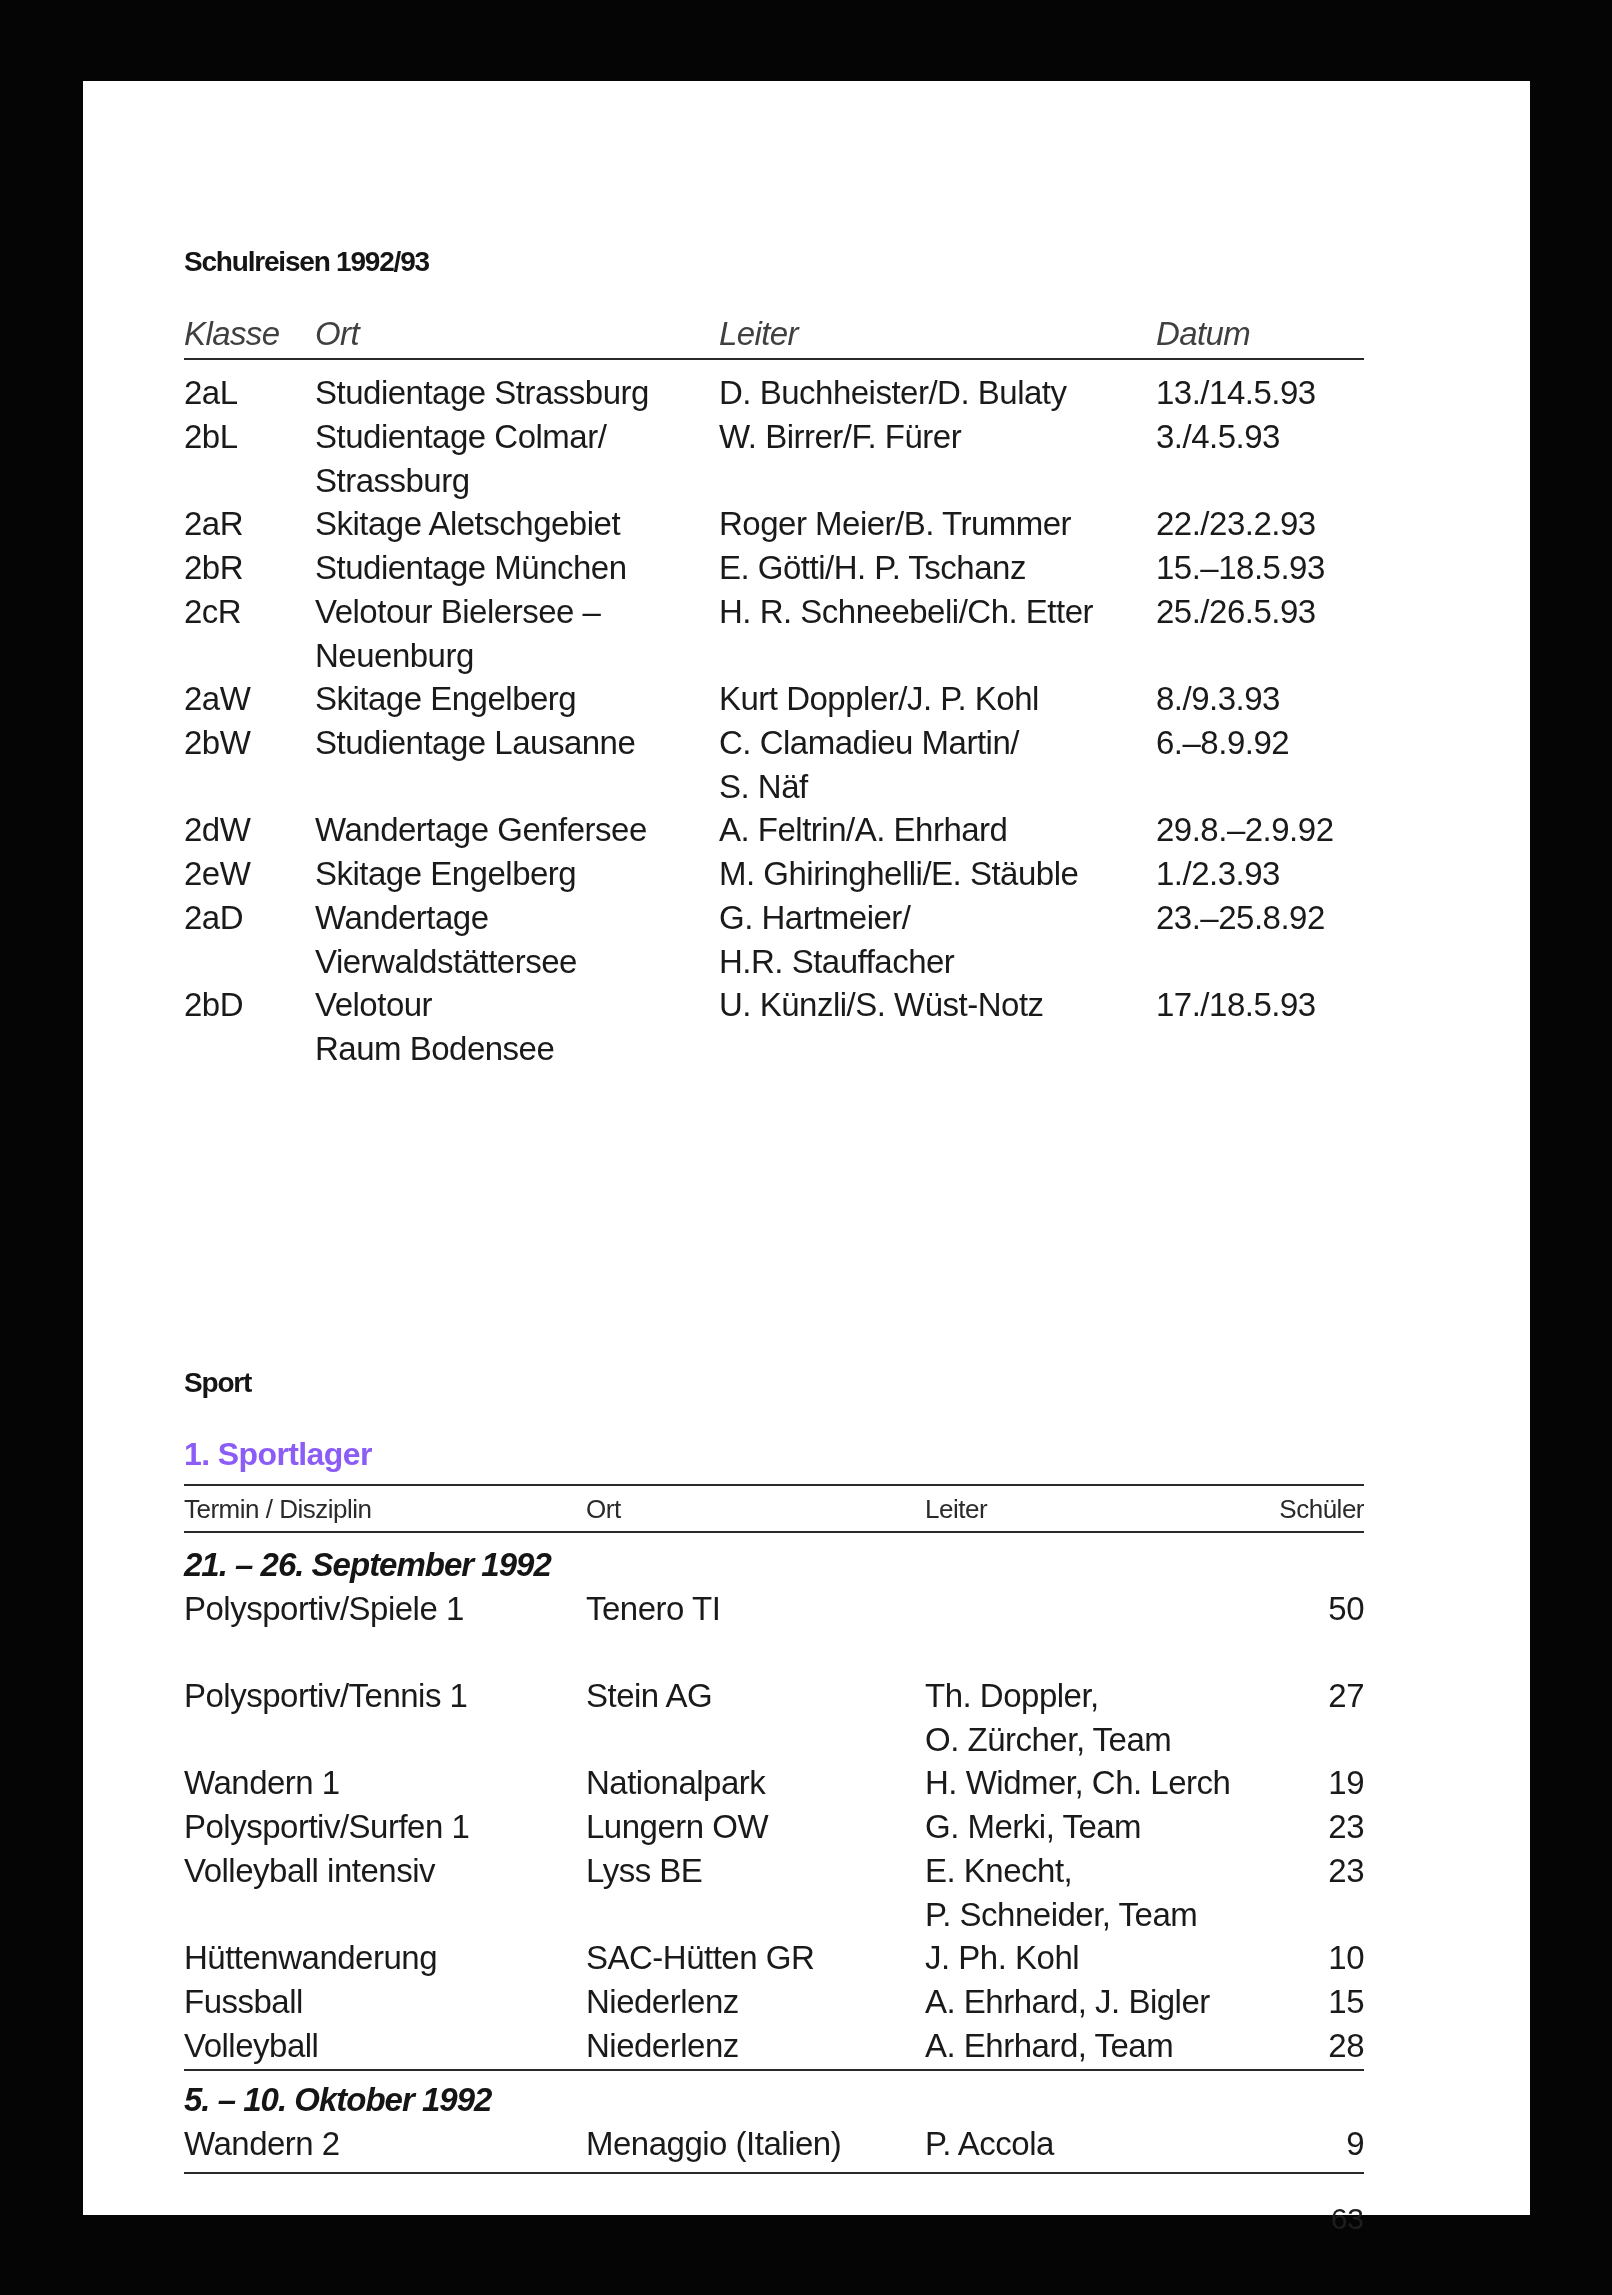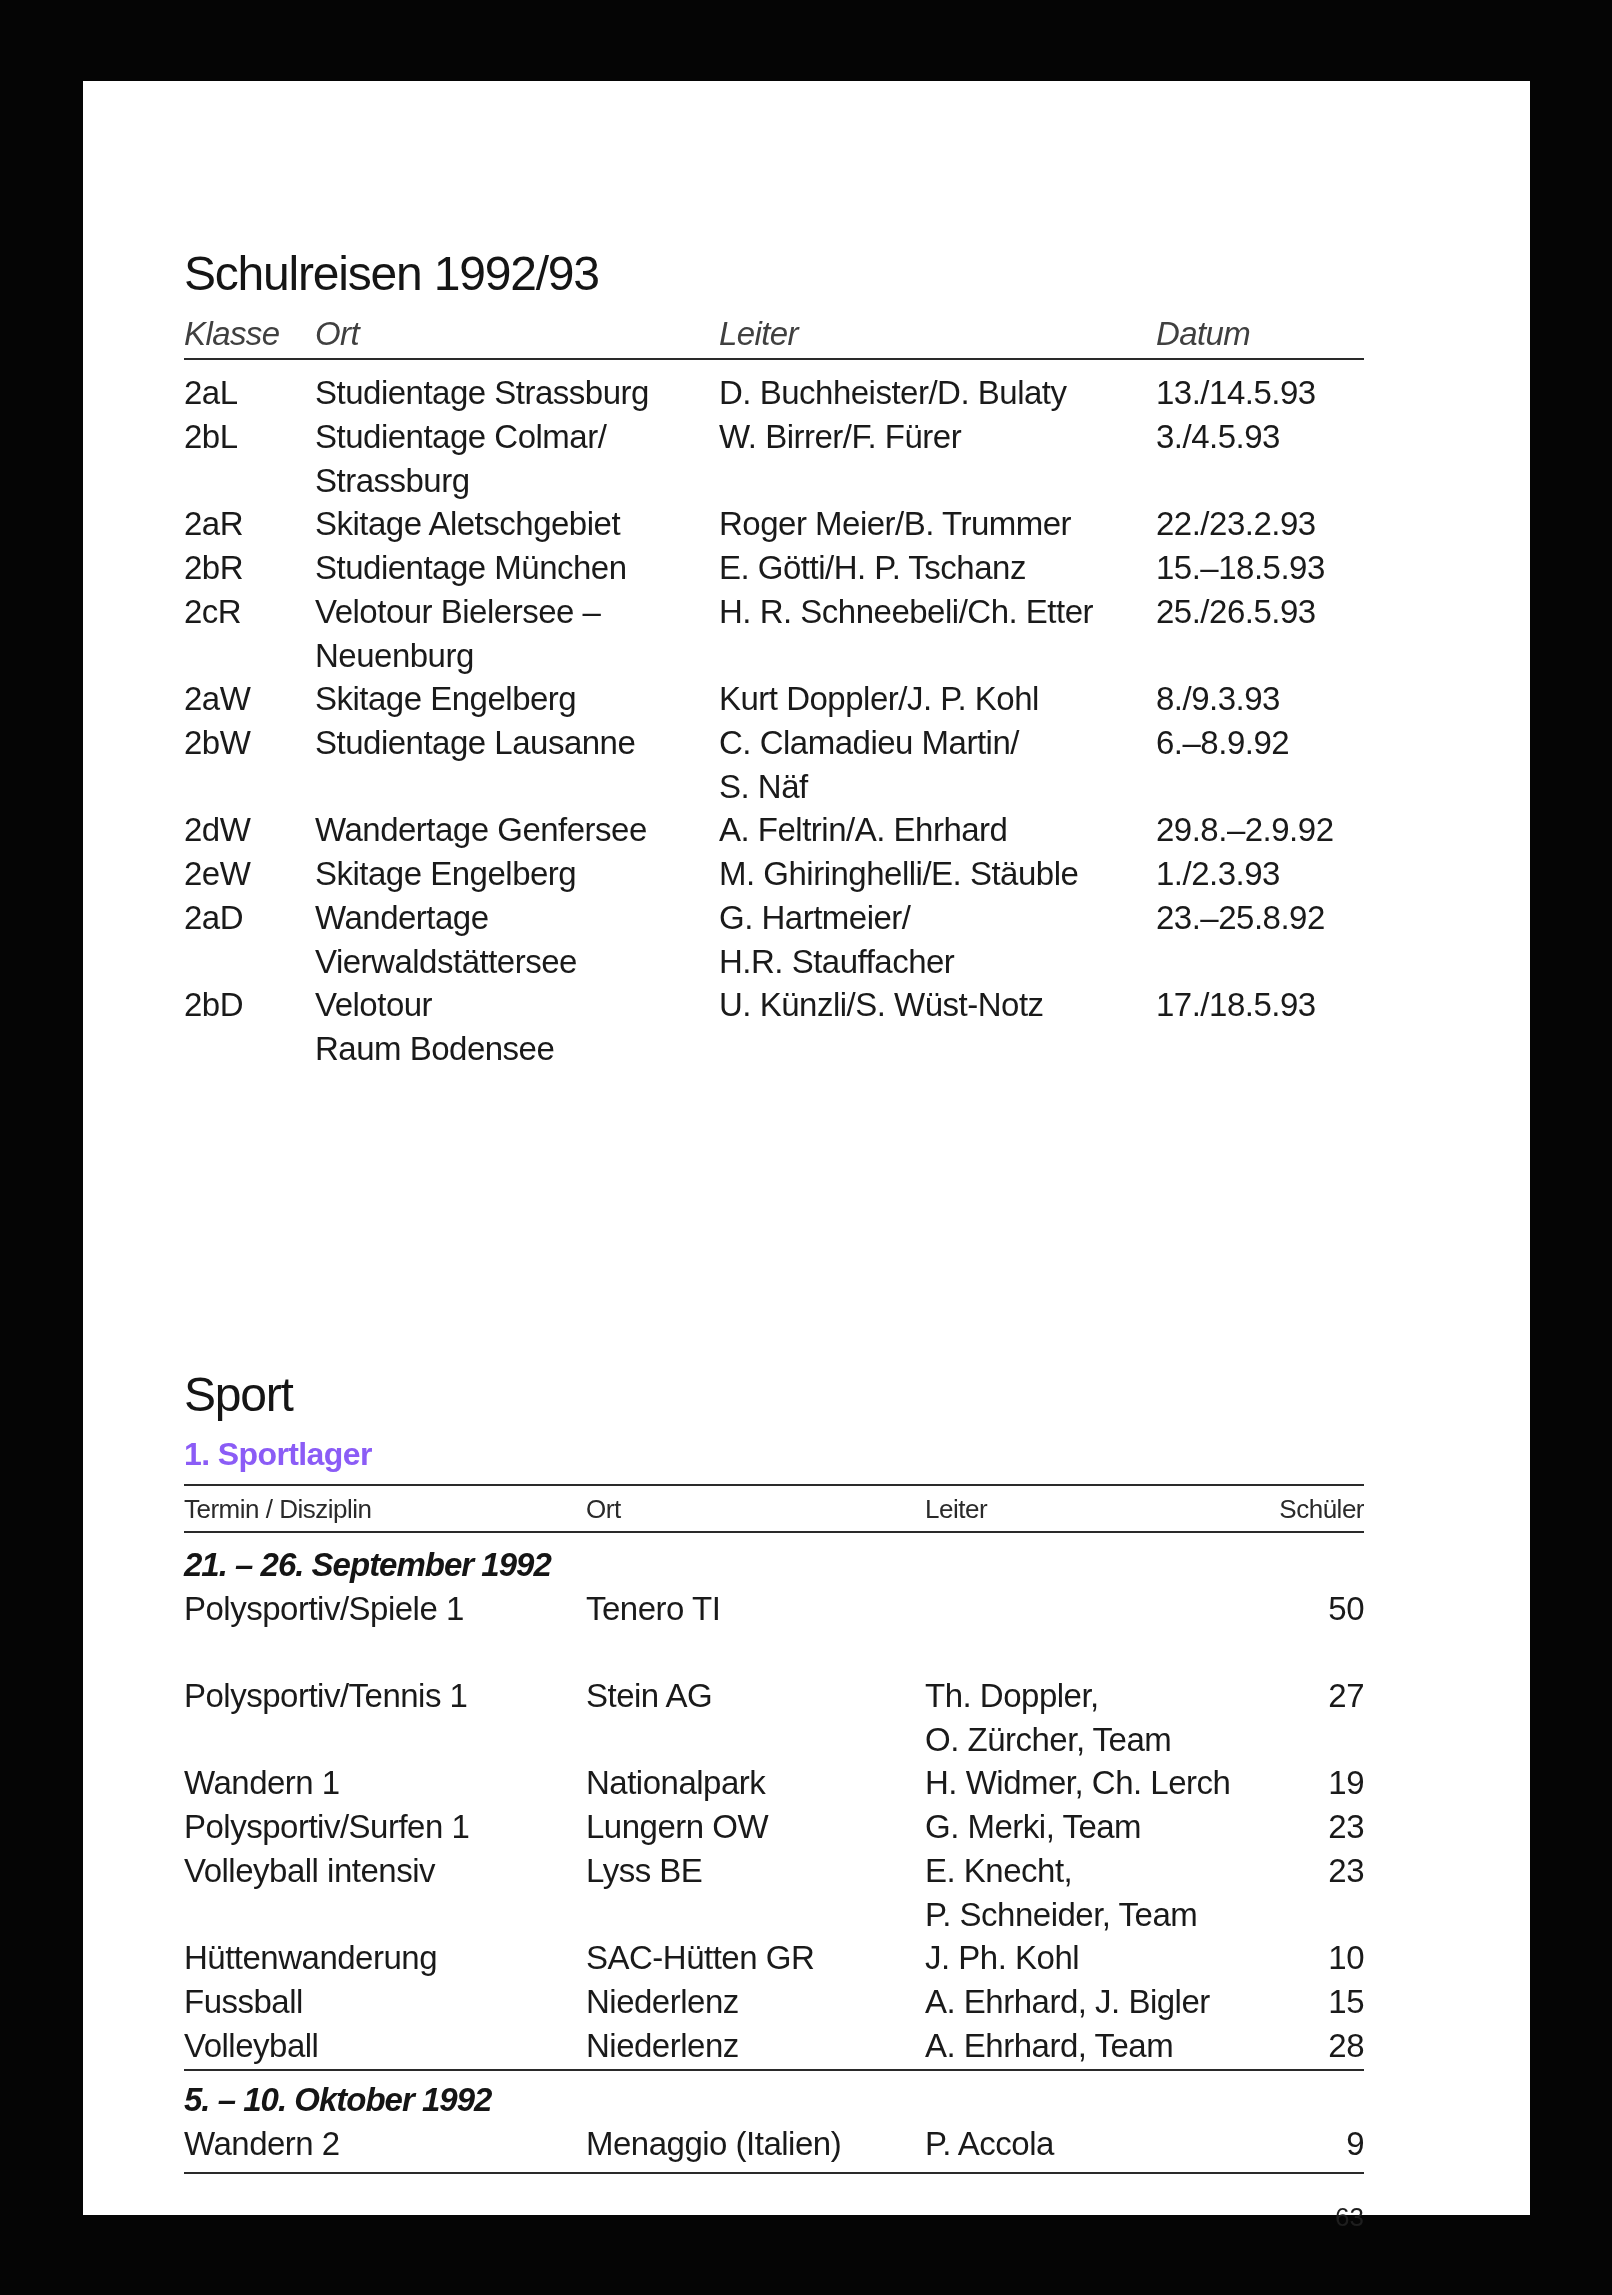--- a/index.html
+++ b/index.html
@@ -27,22 +27,22 @@
       position: absolute;
       left: 101px;
       top: 0;
       width: 1180px;
     }
 
     
     .h1 {
       position: absolute;
       left: 0;
-      font-weight: normal;
-      font-size: 48px;
+      font-weight: bold;
+      font-size: 28px;
       letter-spacing: -1.2px;
       color: #151515;
       white-space: nowrap;
     }
     #title-schulreisen { top: 165px; }
 
     .sr-head {
       position: absolute;
       top: 234px;
       left: 0;
@@ -146,21 +146,21 @@
     .sp-row .c-leiter { left: 741px; }
     .sp-row .c-schueler { right: 0; text-align: center; }
 
     #sp-rule-mid { top: 1988px; width: 1180px; }
     #sp-rule-bottom { top: 2091px; width: 1180px; }
 
     .page-number {
       position: absolute;
       right: 0;
       top: 2121px;
-      font-size: 26px;
+      font-size: 30px;
       color: #1e1e1e;
     }
   </style>
 </head>
 <body>
 
 <div class="page">
   <div class="content">
 
     <div class="h1" id="title-schulreisen">Schulreisen 1992/93</div>

